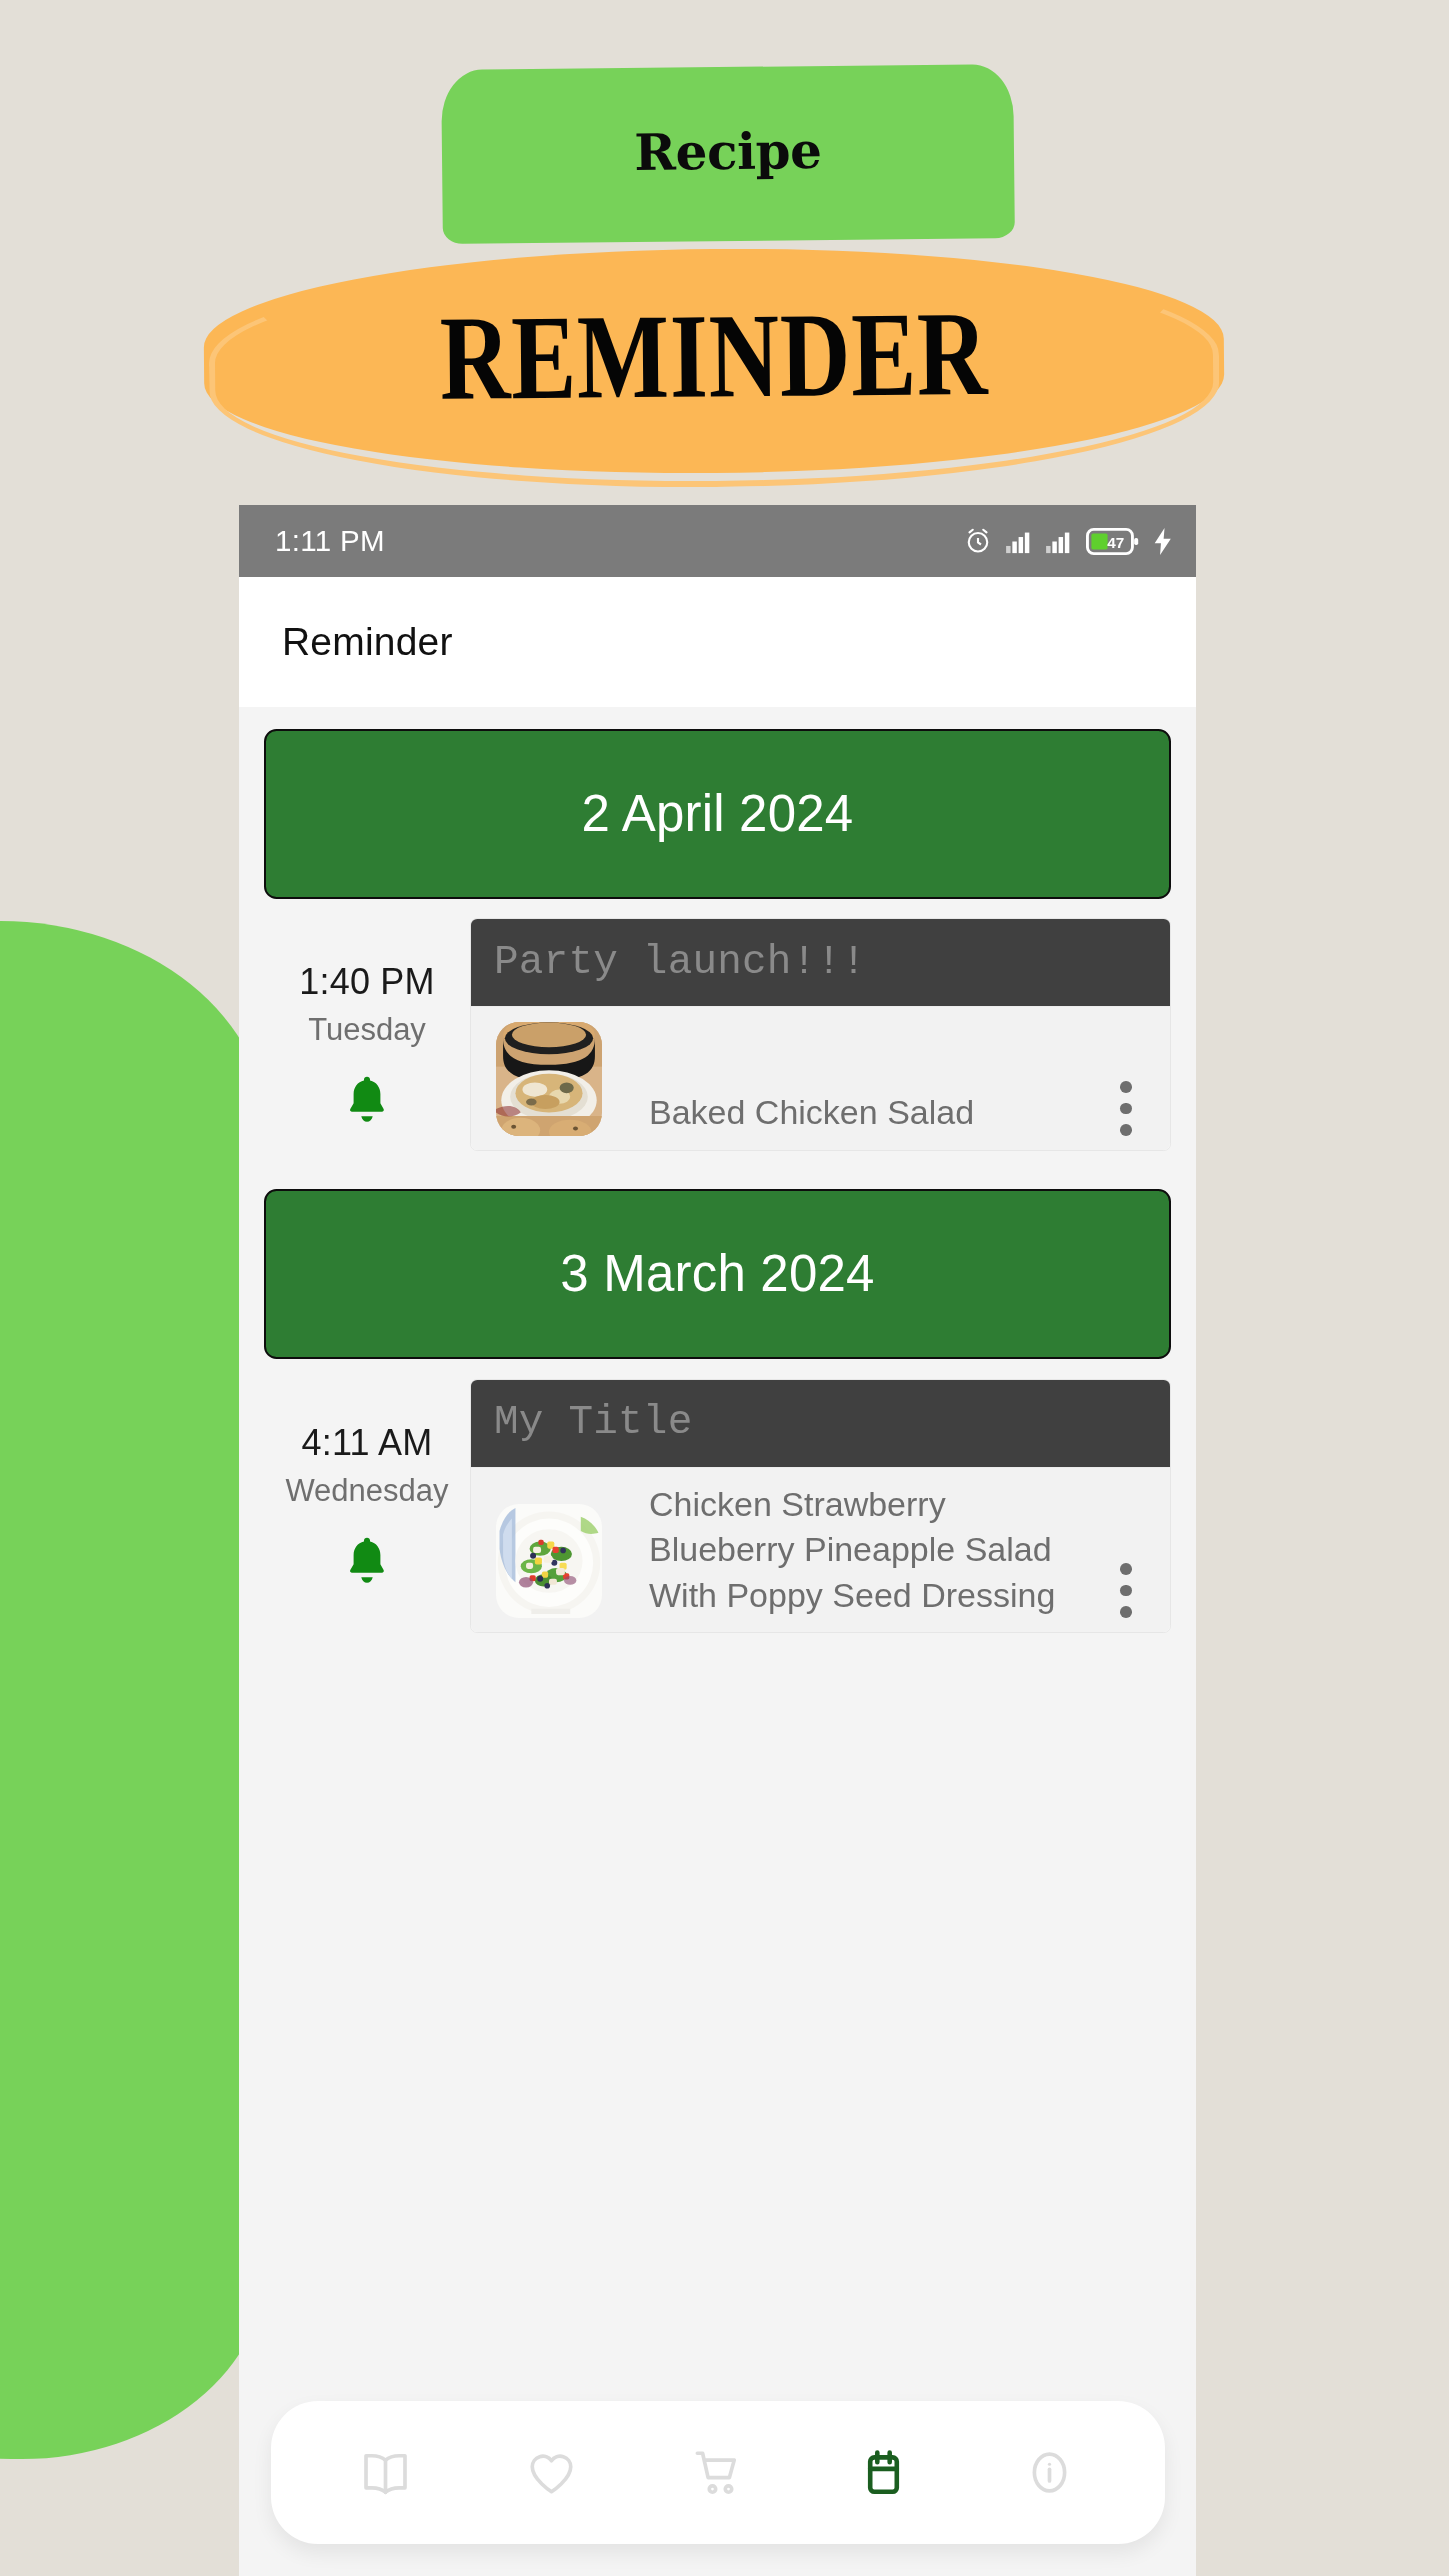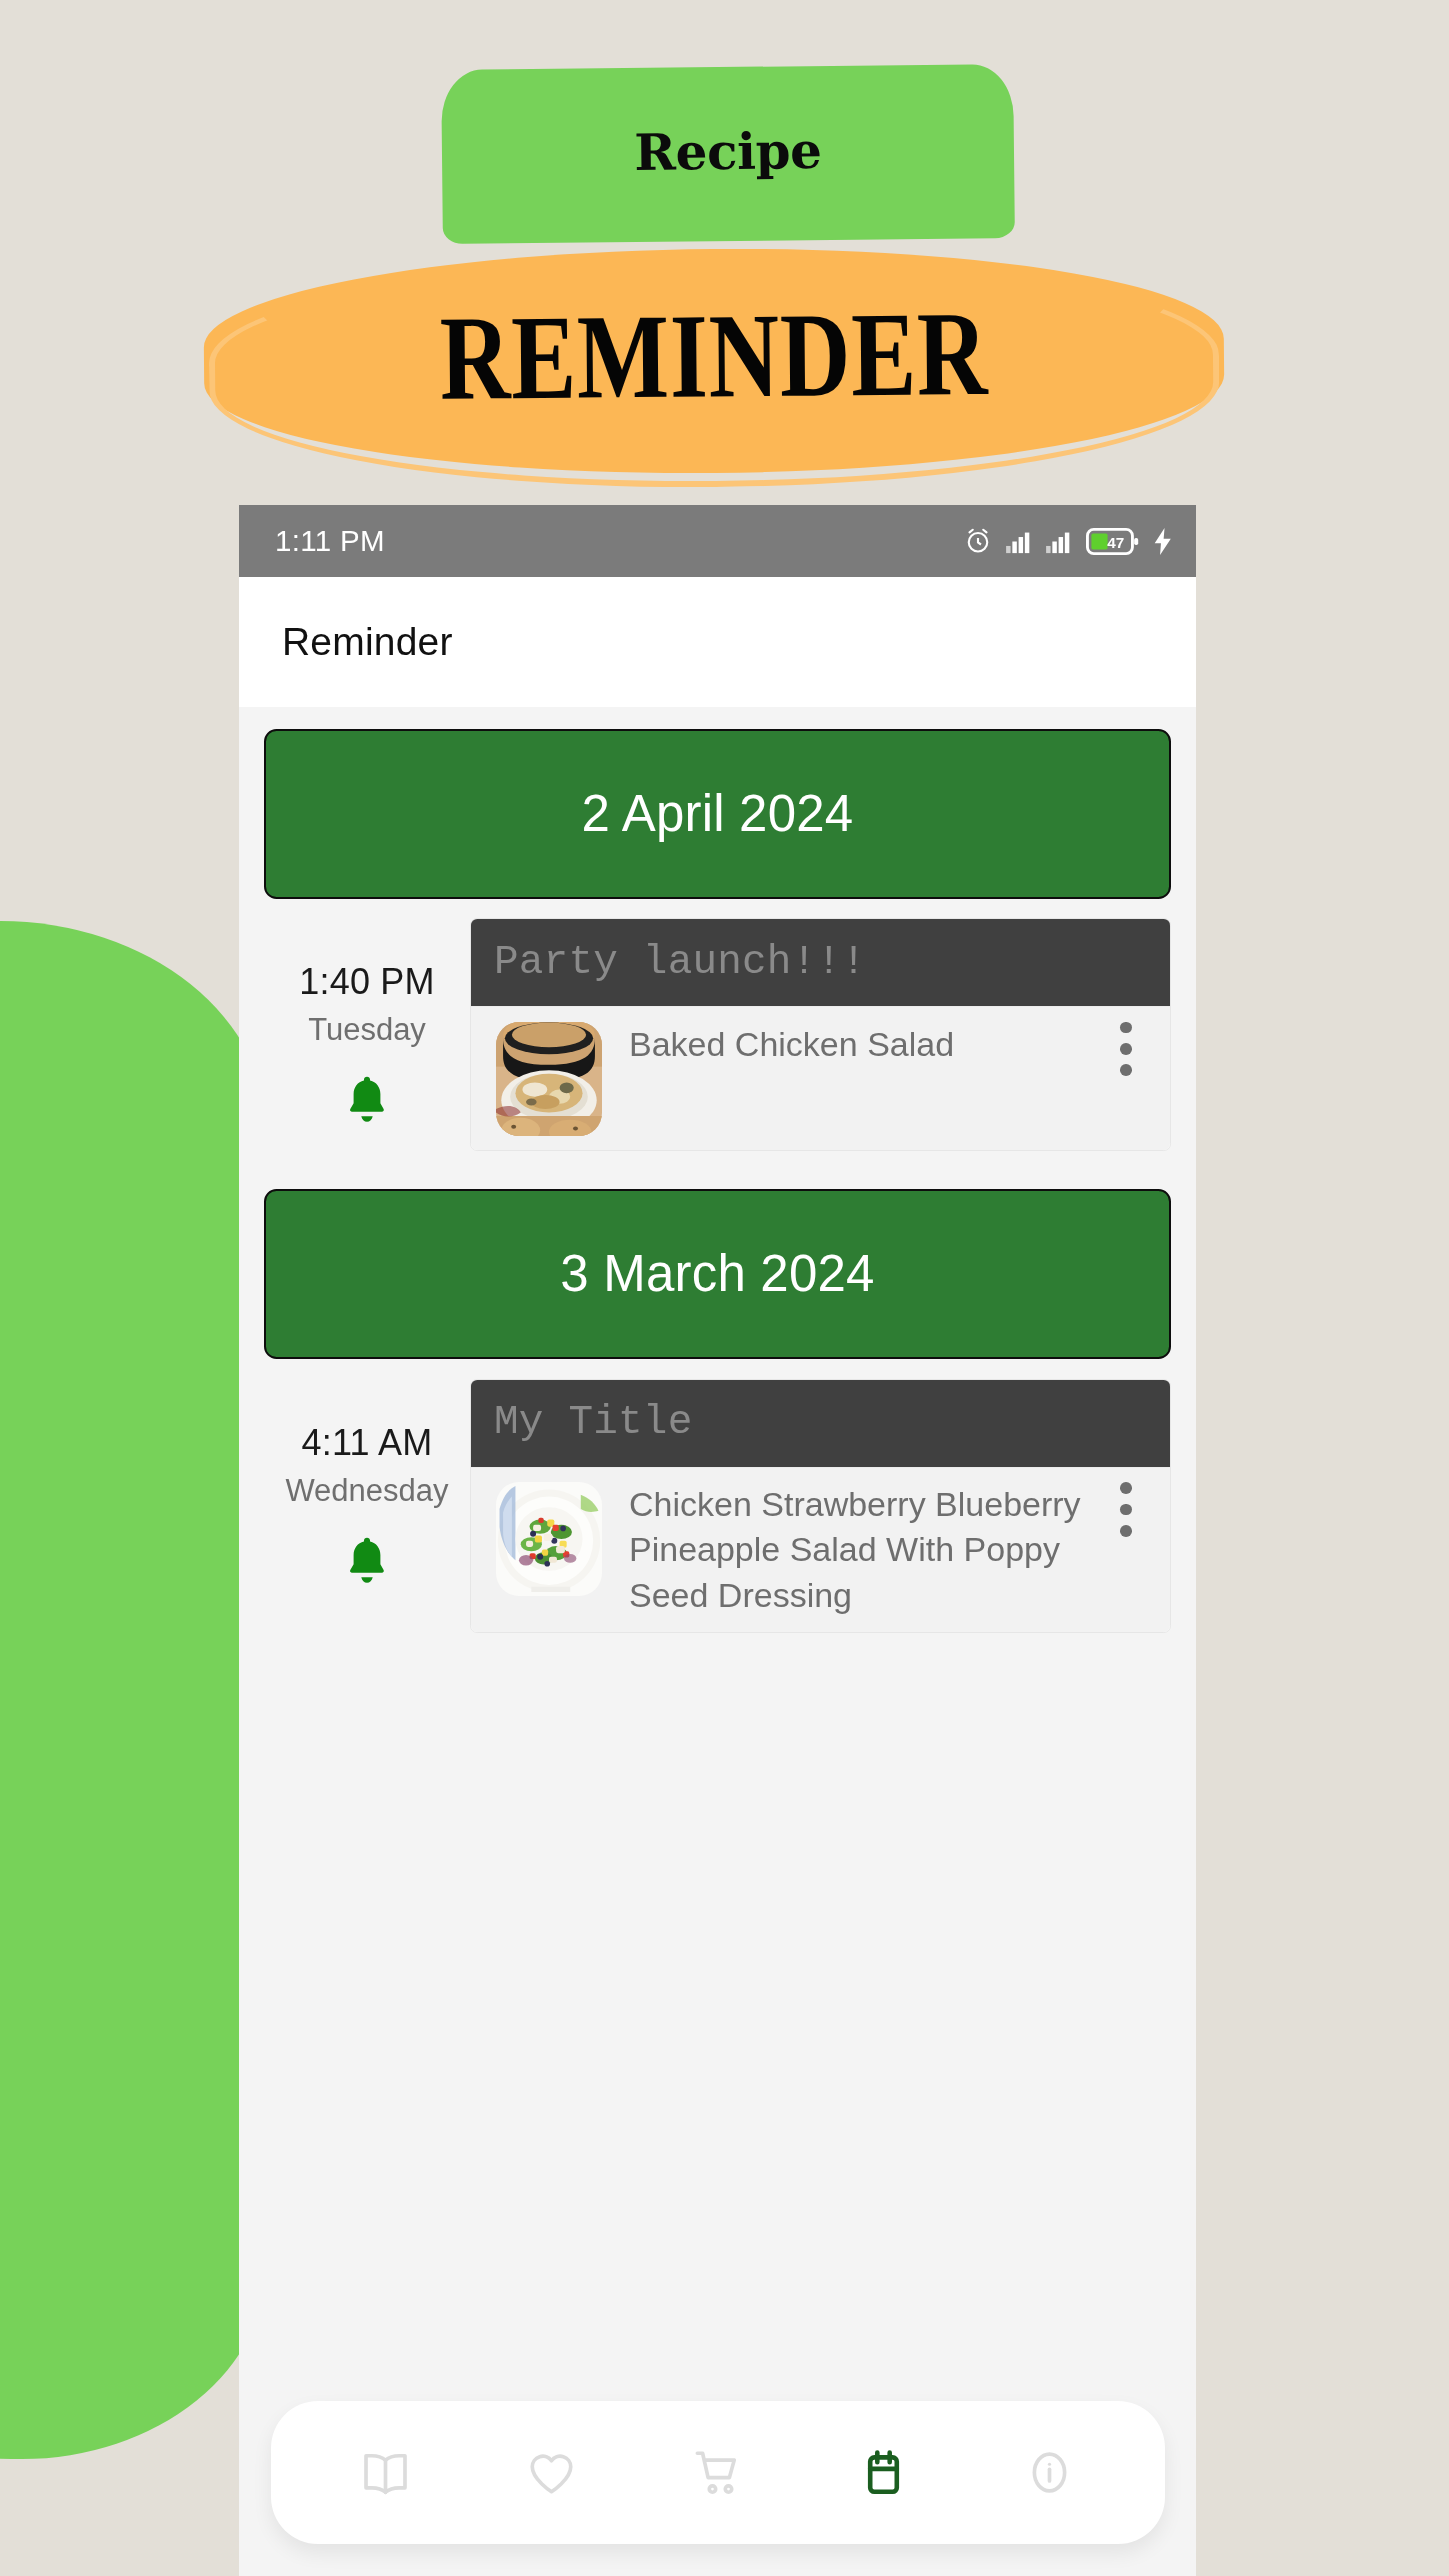--- a/index.html
+++ b/index.html
@@ -213,23 +213,24 @@
     font-size: 41px;
     color: #8a8a8a;
     background: #404040;
     letter-spacing: 0.2px;
     font-family: Liberation Mono, monospace;
   }
   .card-body {
     background: #f2f2f2;
     border-top: 1.8px solid #ececec;
     display: flex;
-    align-items: flex-start;
+    align-items: flex-end;
     padding: 14.3px 19.7px 14.3px 25px;
     min-height: 143px;
+    gap: 20px;
   }
   .thumb {
     width: 106px;
     height: 114px;
     flex: 0 0 106px;
     border-radius: 23px;
     overflow: hidden;
     position: relative;
   }
   .thumb svg { display: block; width: 100%; height: 100%; }

